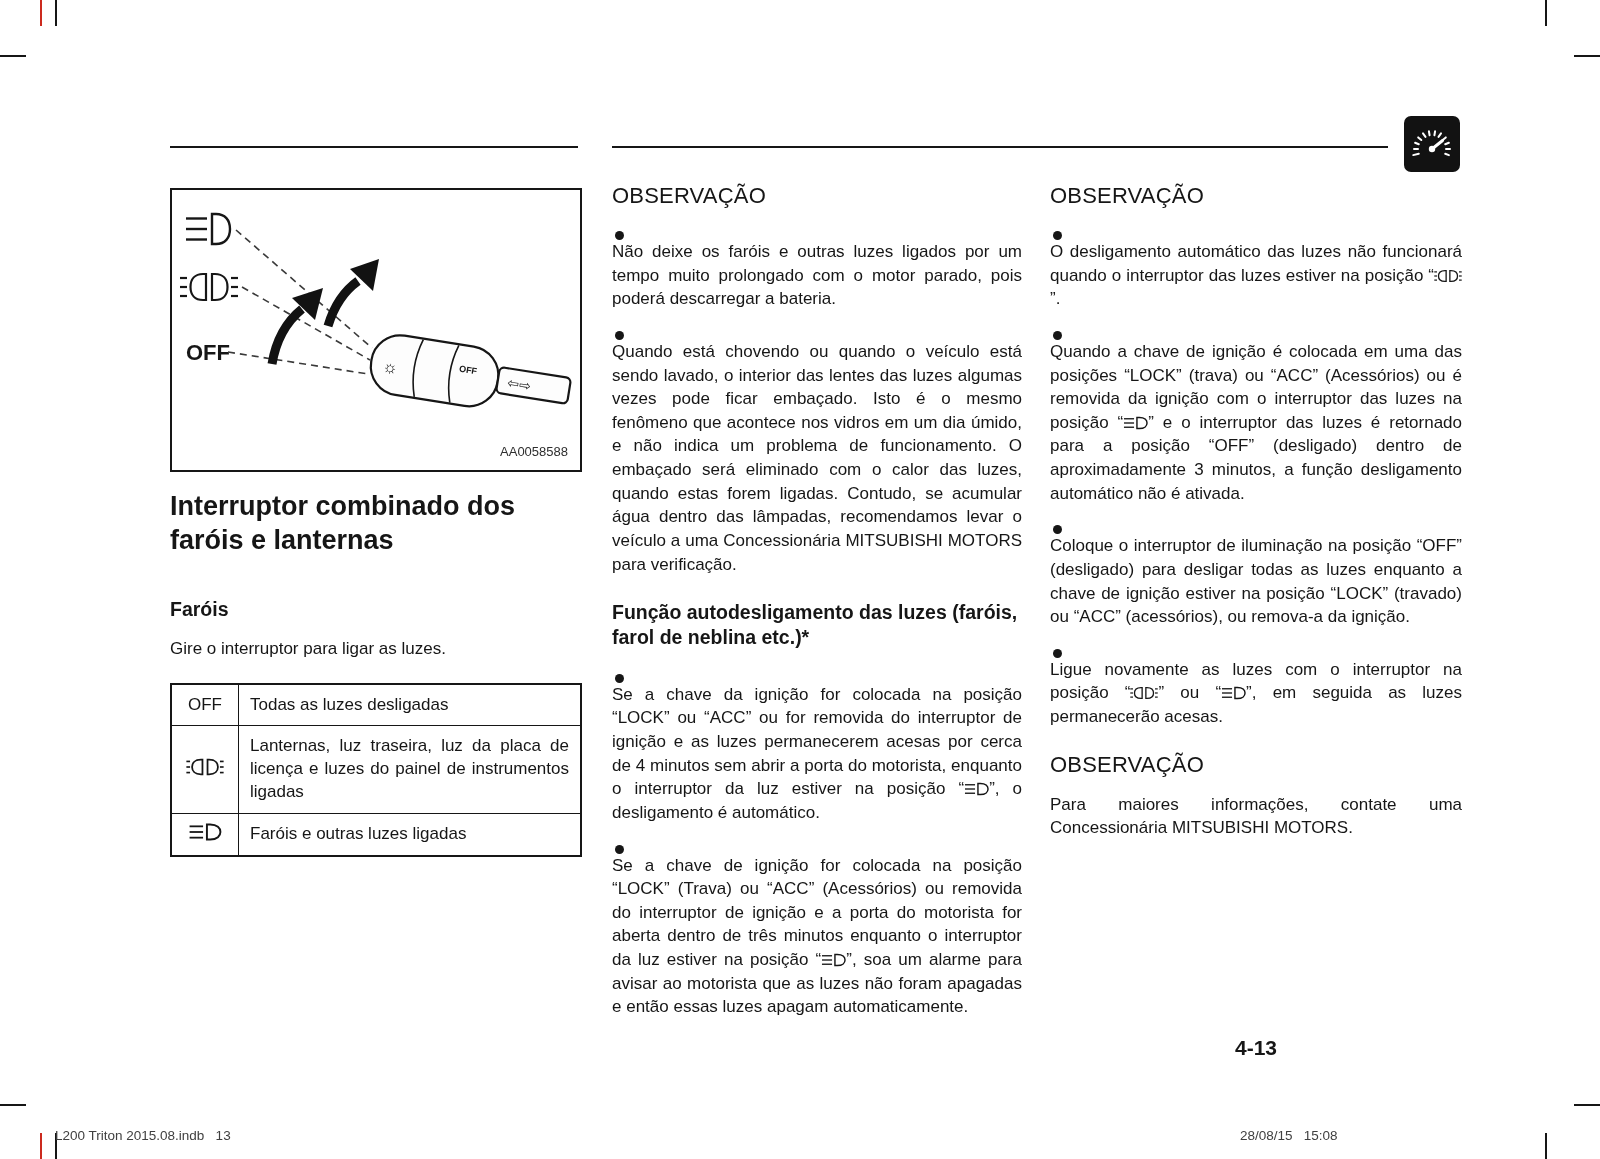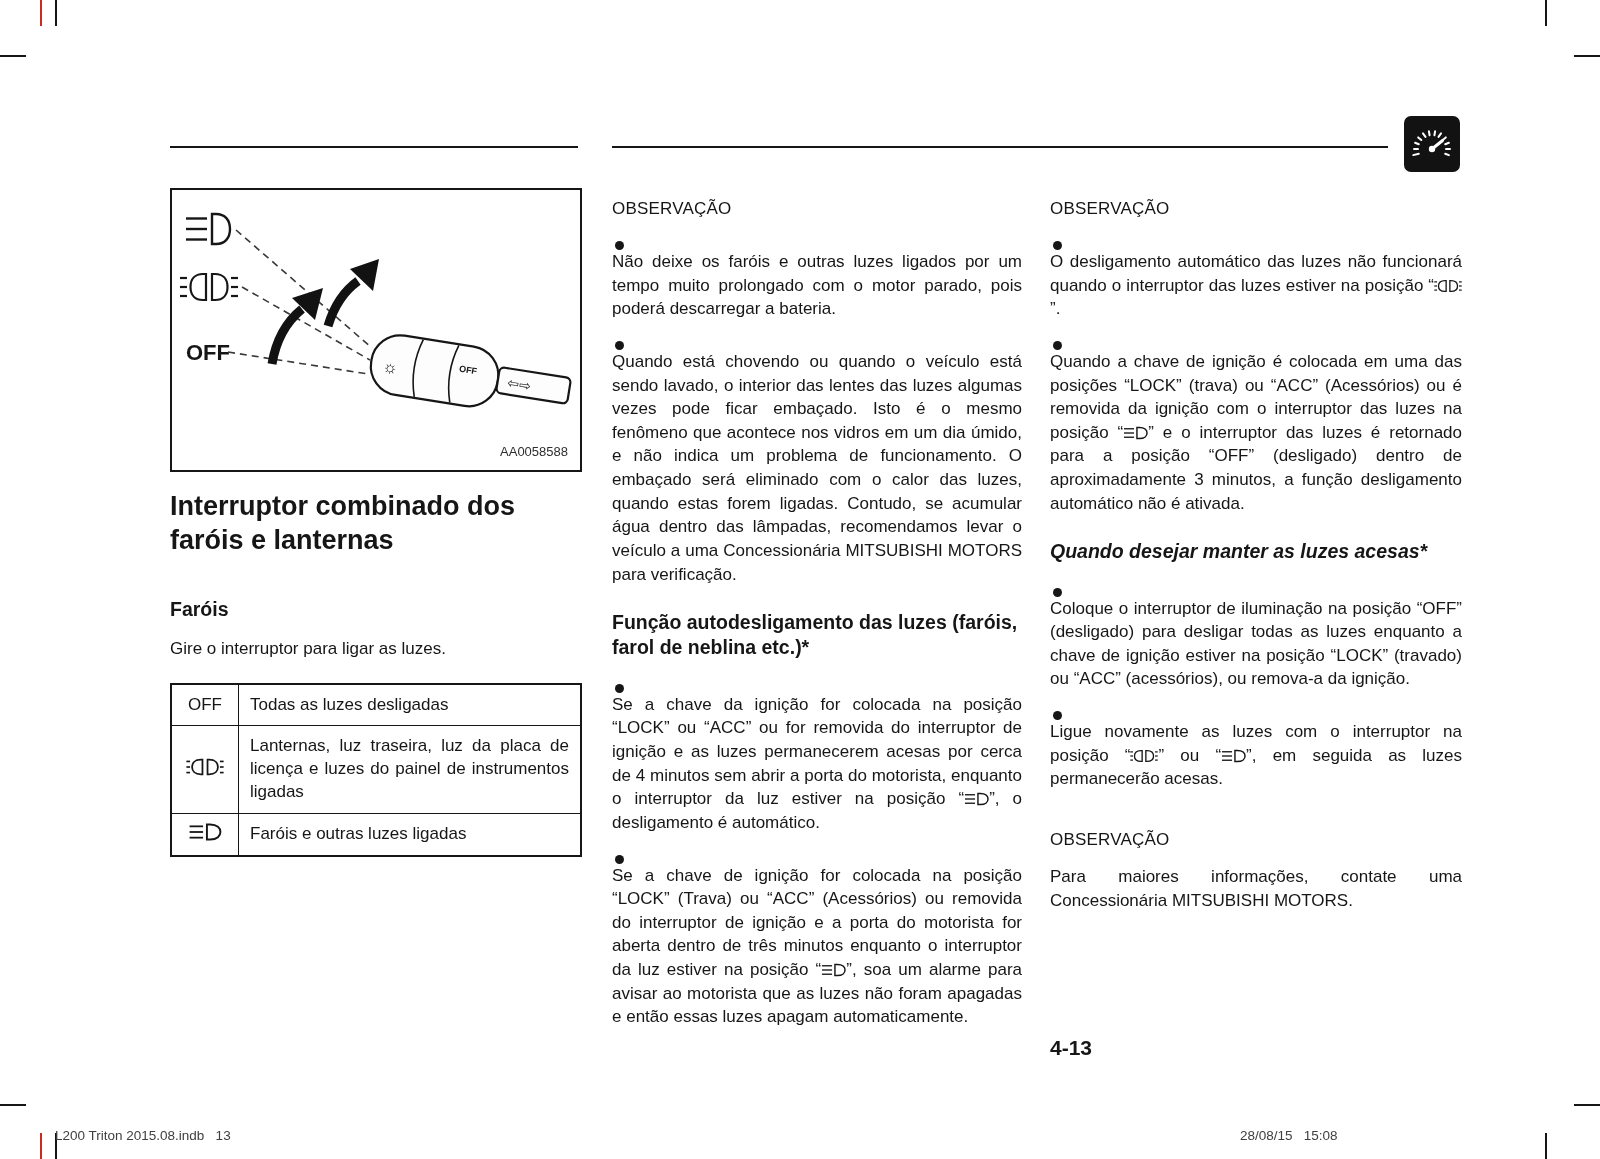--- a/index.html
+++ b/index.html
@@ -22,32 +22,32 @@
   .title{font-size:27px;font-weight:700;line-height:1.25;margin:0 0 40px 0;}
   .subtitle{font-size:19.5px;font-weight:700;margin:0 0 18px 0;}
   .intro{font-size:17px;margin:0 0 24px 0;}
   table.ltable{border-collapse:collapse;width:100%;border:2px solid #161616;}
   .ltable td{border:1.5px solid #161616;padding:9px 11px;font-size:17px;line-height:1.35;text-align:justify;}
   .ltable td.key{width:58px;text-align:center;vertical-align:middle;padding:6px 4px;}
   
   .col{position:absolute;top:183px;}
   .col-mid{left:612px;width:410px;}
   .col-right{left:1050px;width:412px;}
-  .note-title{font-size:17px;margin:16px 0 15px 0;letter-spacing:.2px;}
+  .note-title{font-size:22px;margin:0 0 15px 0;letter-spacing:.2px;}
   .b{display:flex;margin:0 0 13px 0;flex-direction:column;}
   .dot{flex:0 0 9px;width:9px;height:9px;border-radius:50%;background:#161616;margin:7px 19px 0 3px;}
   .txt{flex:1;font-size:17px;line-height:1.39;text-align:justify;}
   .sec-title{font-size:19.5px;font-weight:700;line-height:1.3;margin:24px 0 16px 0;}
   .italic{font-style:italic;}
   .para{font-size:17px;line-height:1.39;margin:0 0 17px 0;text-align:justify;}
   .gap{height:10px;}
   
   .ic{display:inline-block;vertical-align:-2px;line-height:0;}
   
-  .page-number{position:absolute;left:1050px;top:1036px;width:412px;text-align:left;font-size:21px;font-weight:700;}
+  .page-number{position:absolute;left:1050px;top:1036px;width:412px;text-align:center;font-size:21px;font-weight:700;}
   .footer{position:absolute;top:1128px;font-size:13.5px;color:#404040;white-space:pre;}
   .footer.left{left:55px;}
   .footer.right{left:1240px;width:305px;text-align:left;}
 </style>
 </head>
 <body>
 
 <div class="crop red" style="left:40px;top:0;width:2px;height:26px;"></div>
 <div class="crop red" style="left:40px;top:1133px;width:2px;height:26px;"></div>
 <div class="crop" style="left:55px;top:0;width:1.5px;height:26px;"></div>
@@ -244,21 +244,20 @@
       <span>Quando a chave de ignição é colocada em uma das posições “LOCK” (trava) ou “ACC” (Acessórios) ou é removida da ignição com o interruptor das luzes na posição “</span><span class="ic"><svg viewBox="0 0 26 14" width="25" height="14">
             <path d="M14.5 1.2 L17 1.2 C22.5 1.2 25 4 25 7 C25 10 22.5 12.8 17 12.8 L14.5 12.8 Z" fill="none" stroke="#161616" stroke-width="1.5"></path>
             <g stroke="#161616" stroke-width="1.4">
               <line x1="1" y1="2.6" x2="11.5" y2="2.6"></line>
               <line x1="1" y1="7" x2="11.5" y2="7"></line>
               <line x1="1" y1="11.4" x2="11.5" y2="11.4"></line>
             </g>
           </svg></span><span>” e o interruptor das luzes é retornado para a posição “OFF” (desligado) dentro de aproximadamente 3 minutos, a função desligamento automático não é ativada.</span>
     </div>
   </div>
-  <div class="sec-title italic">Quando desejar manter as luzes acesas*</div>
   <div class="b">
     <span class="dot"></span>
     <div class="txt"><span>Coloque o interruptor de iluminação na posição “OFF” (desligado) para desligar todas as luzes enquanto a chave de ignição estiver na posição “LOCK” (travado) ou “ACC” (acessórios), ou remova-a da ignição.</span></div>
   </div>
   <div class="b">
     <span class="dot"></span>
     <div class="txt">
       <span>Ligue novamente as luzes com o interruptor na posição “</span><span class="ic"><svg viewBox="0 0 30 14" width="28" height="14">
             <path d="M13 1.2 L11.8 1.2 C7 1.2 4.8 3.8 4.8 7 C4.8 10.2 7 12.8 11.8 12.8 L13 12.8 Z" fill="none" stroke="#161616" stroke-width="1.4"></path>
             <path d="M17 1.2 L18.2 1.2 C23 1.2 25.2 3.8 25.2 7 C25.2 10.2 23 12.8 18.2 12.8 L17 12.8 Z" fill="none" stroke="#161616" stroke-width="1.4"></path>

